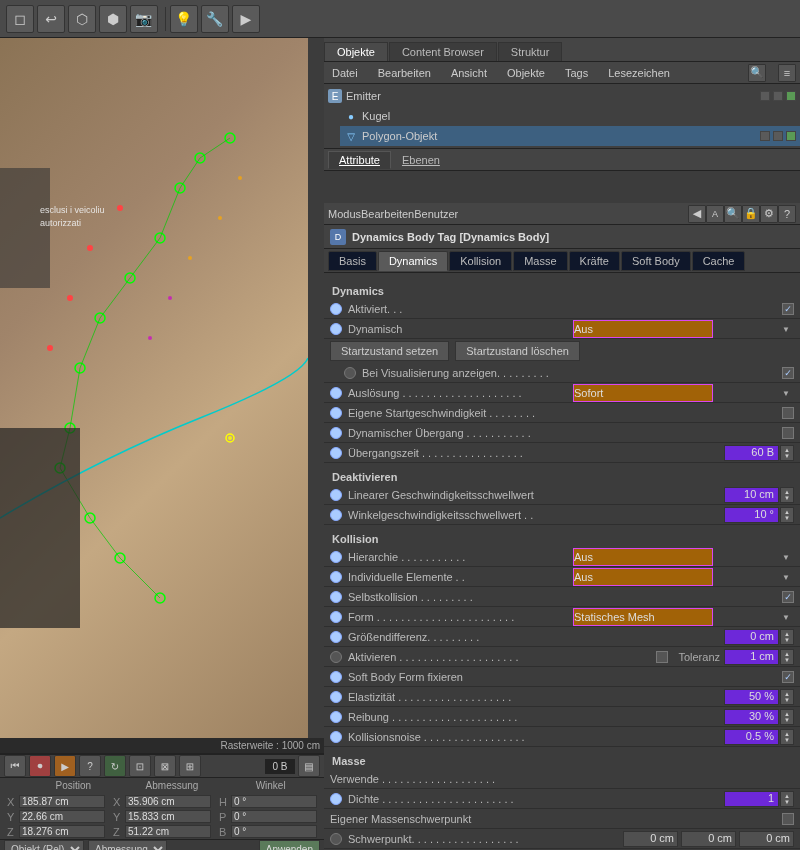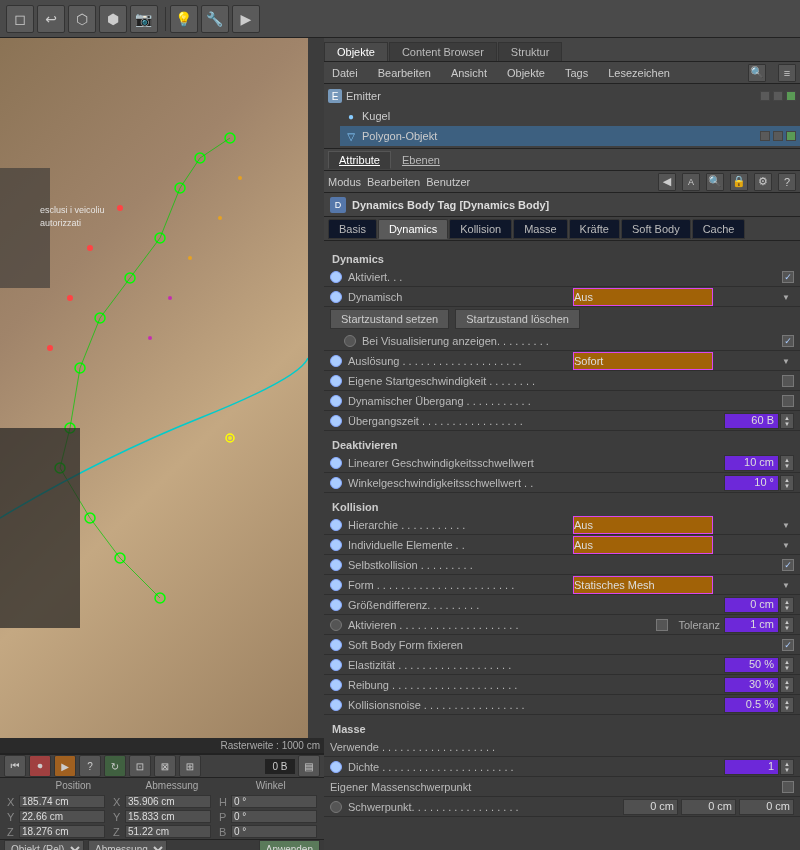--- a/index.html
+++ b/index.html
@@ -246,22 +246,22 @@
       color: #fff;
     }
 
     
     #attr-toolbar {
       height: 22px;
       background: #454545;
       display: flex;
       align-items: center;
       padding: 0 4px;
-      gap: 6px;
       border-bottom: 1px solid #222;
+      margin-top: 32px;
     }
     .attr-menu { font-size: 11px; color: #ccc; cursor: pointer; }
     .attr-tool-btn {
       width: 18px; height: 18px;
       background: #555;
       border: 1px solid #333;
       border-radius: 1px;
       display: inline-flex; align-items: center; justify-content: center;
       cursor: pointer; font-size: 11px; color: #ccc;
     }
@@ -536,21 +536,21 @@
     <div style="background:#3c3c3c; border-top:1px solid #222;">
       <div style="display:grid; grid-template-columns:1fr 1fr 1fr; height:16px; padding:1px 4px;margin-left:20px;">
         <div class="pos-header">Position</div>
         <div class="pos-header">Abmessung</div>
         <div class="pos-header">Winkel</div>
       </div>
       <div style="display:grid; grid-template-columns:1fr 1fr 1fr; padding:1px 4px; gap:2px;">
 
         <div class="pos-row">
           <span class="pos-label">X</span>
-          <div class="pos-value">185.74 cm</div>
+          <div class="pos-value">185.87 cm</div>
         </div>
         <div class="pos-row">
           <span class="pos-label">X</span>
           <div class="pos-value">35.906 cm</div>
         </div>
         <div class="pos-row">
           <span class="pos-label">H</span>
           <div class="pos-value">0 °</div>
         </div>
 

